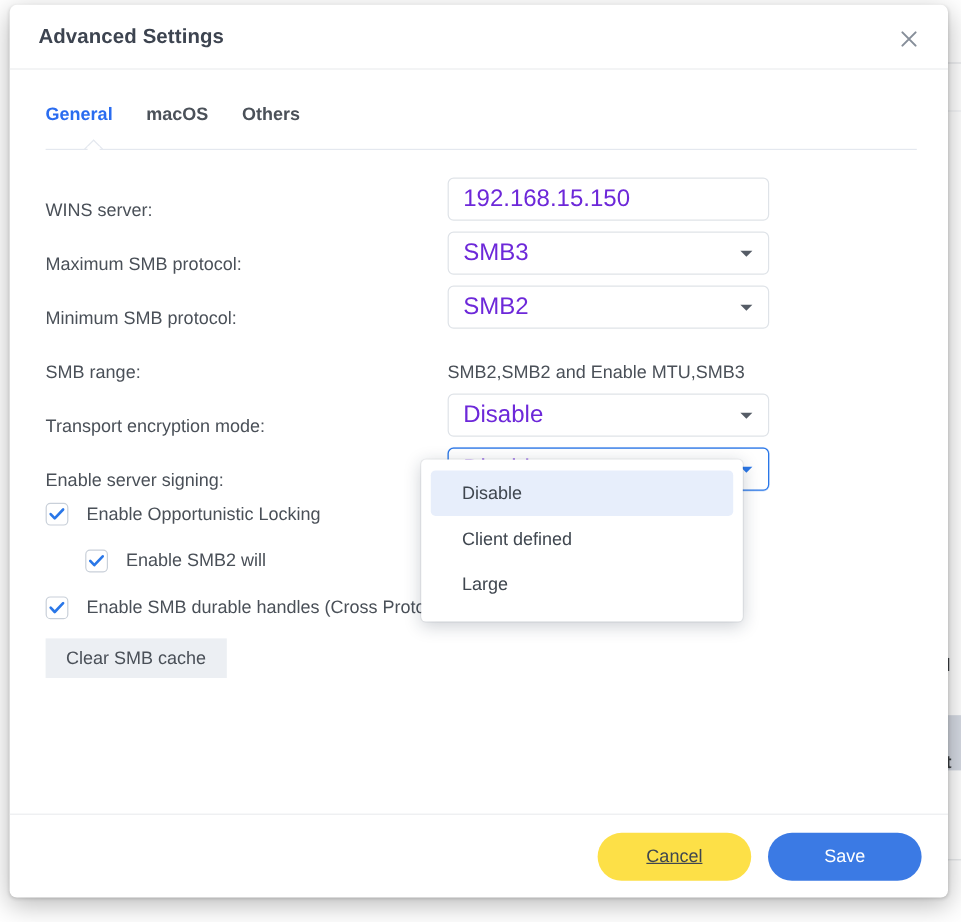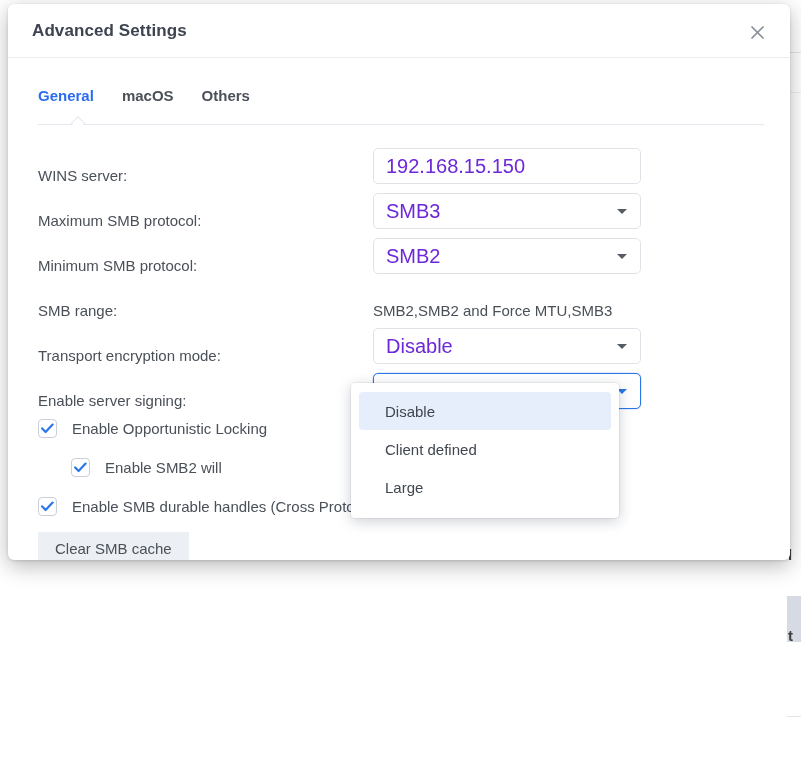--- a/index.html
+++ b/index.html
@@ -47,21 +47,21 @@
     left: 0; right: 0;
     background: #d5dae3;
   }
 
   
   #dialog {
     position: absolute;
     left: 8px;
     top: 4px;
     width: 782px;
-    height: 556px;
+    height: 744px;
     background: #ffffff;
     border-radius: 6px;
     box-shadow: 0 6px 22px rgba(0,0,0,0.28), 0 1px 3px rgba(0,0,0,0.14);
     display: flex;
     flex-direction: column;
     overflow: hidden;
   }
 
   
   #titlebar {
@@ -359,21 +359,21 @@
     <div class="row">
       <div class="row-label">Minimum SMB protocol:</div>
       <div class="field select">
         <span>SMB2</span>
         <span class="caret"></span>
       </div>
     </div>
 
     <div class="row">
       <div class="row-label">SMB range:</div>
-      <div class="row-static">SMB2,SMB2 and Force MTU,SMB3</div>
+      <div class="row-static">SMB2,SMB2 and Enable MTU,SMB3</div>
     </div>
 
     <div class="row">
       <div class="row-label">Transport encryption mode:</div>
       <div class="field select">
         <span>Disable</span>
         <span class="caret"></span>
       </div>
     </div>
 

